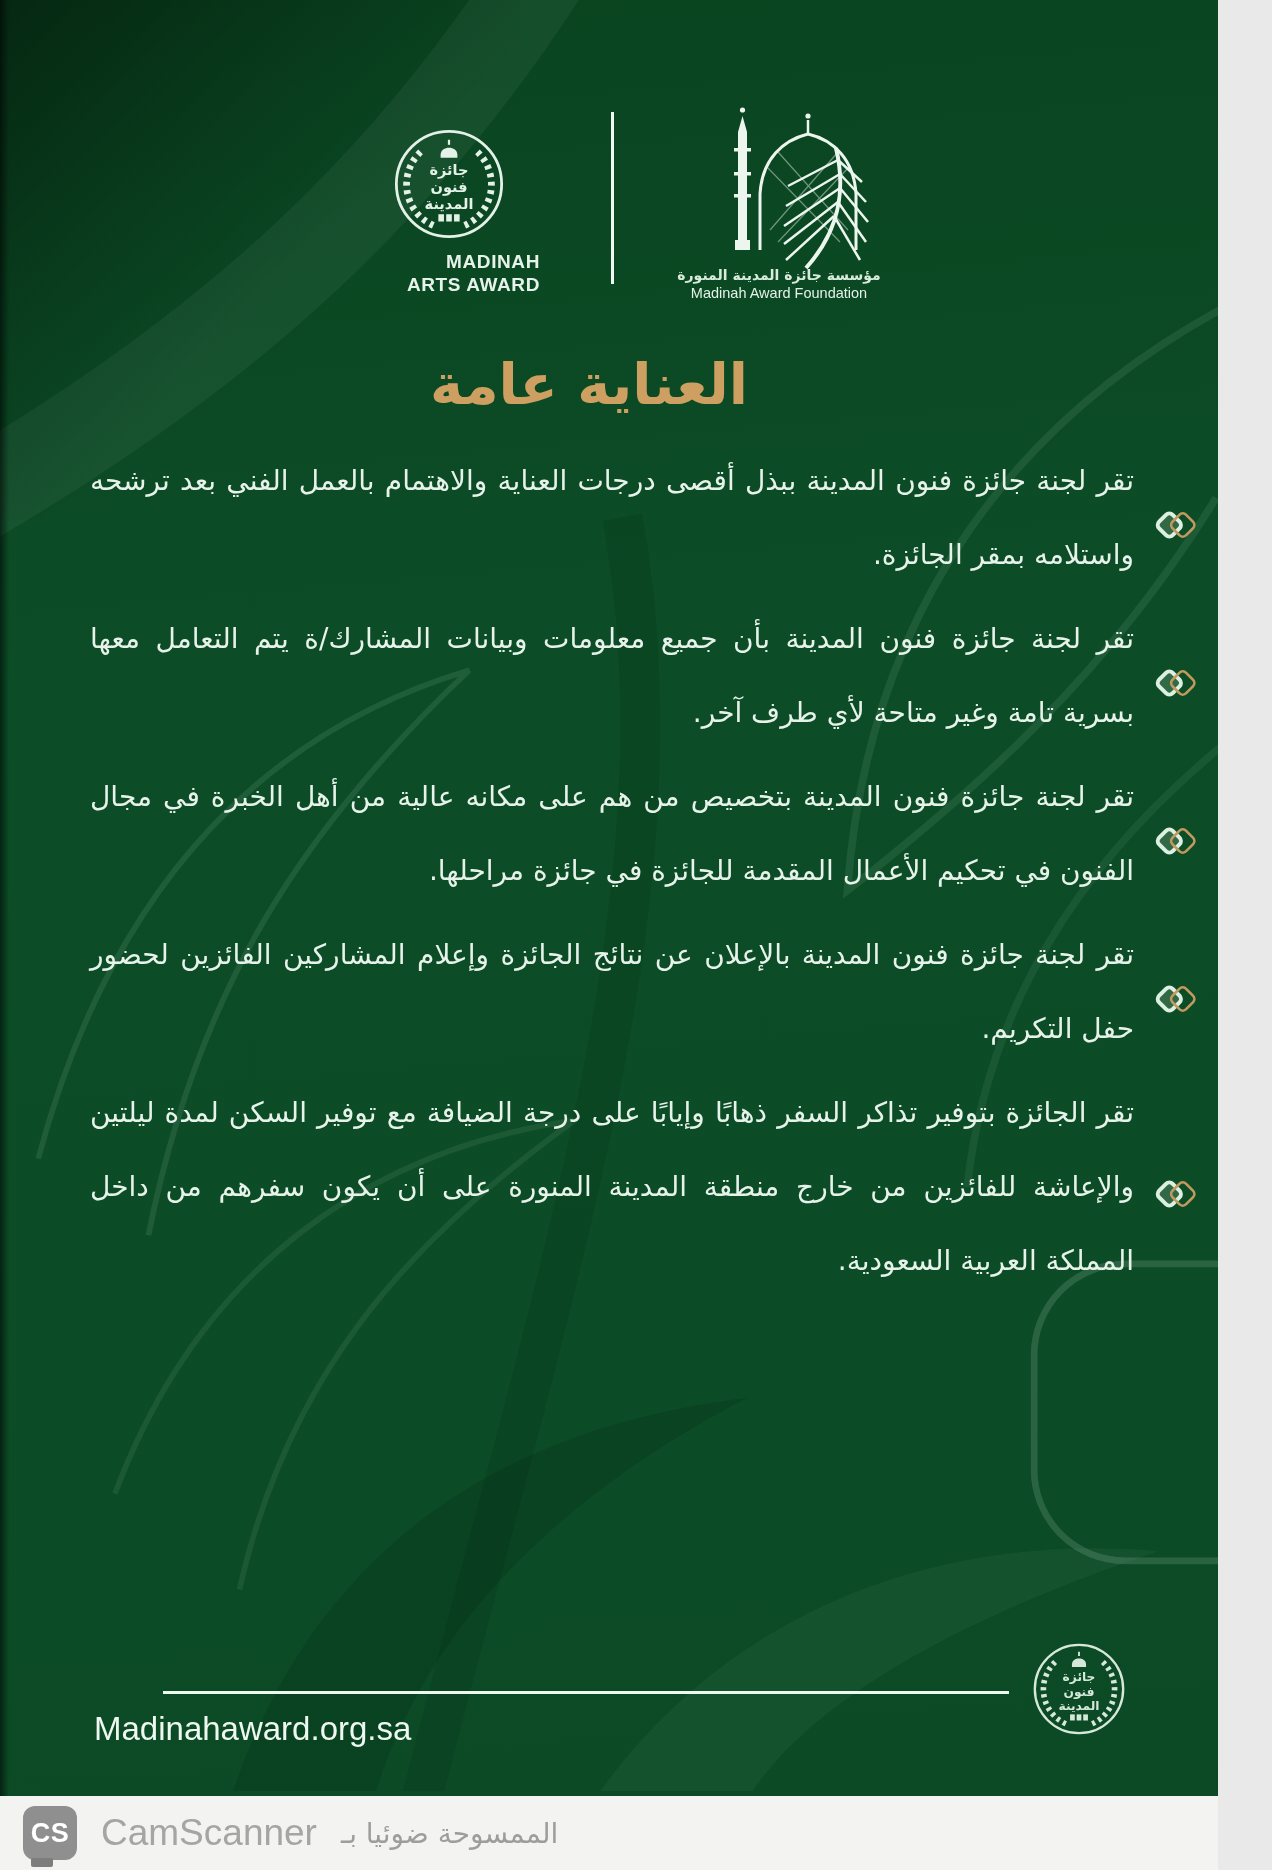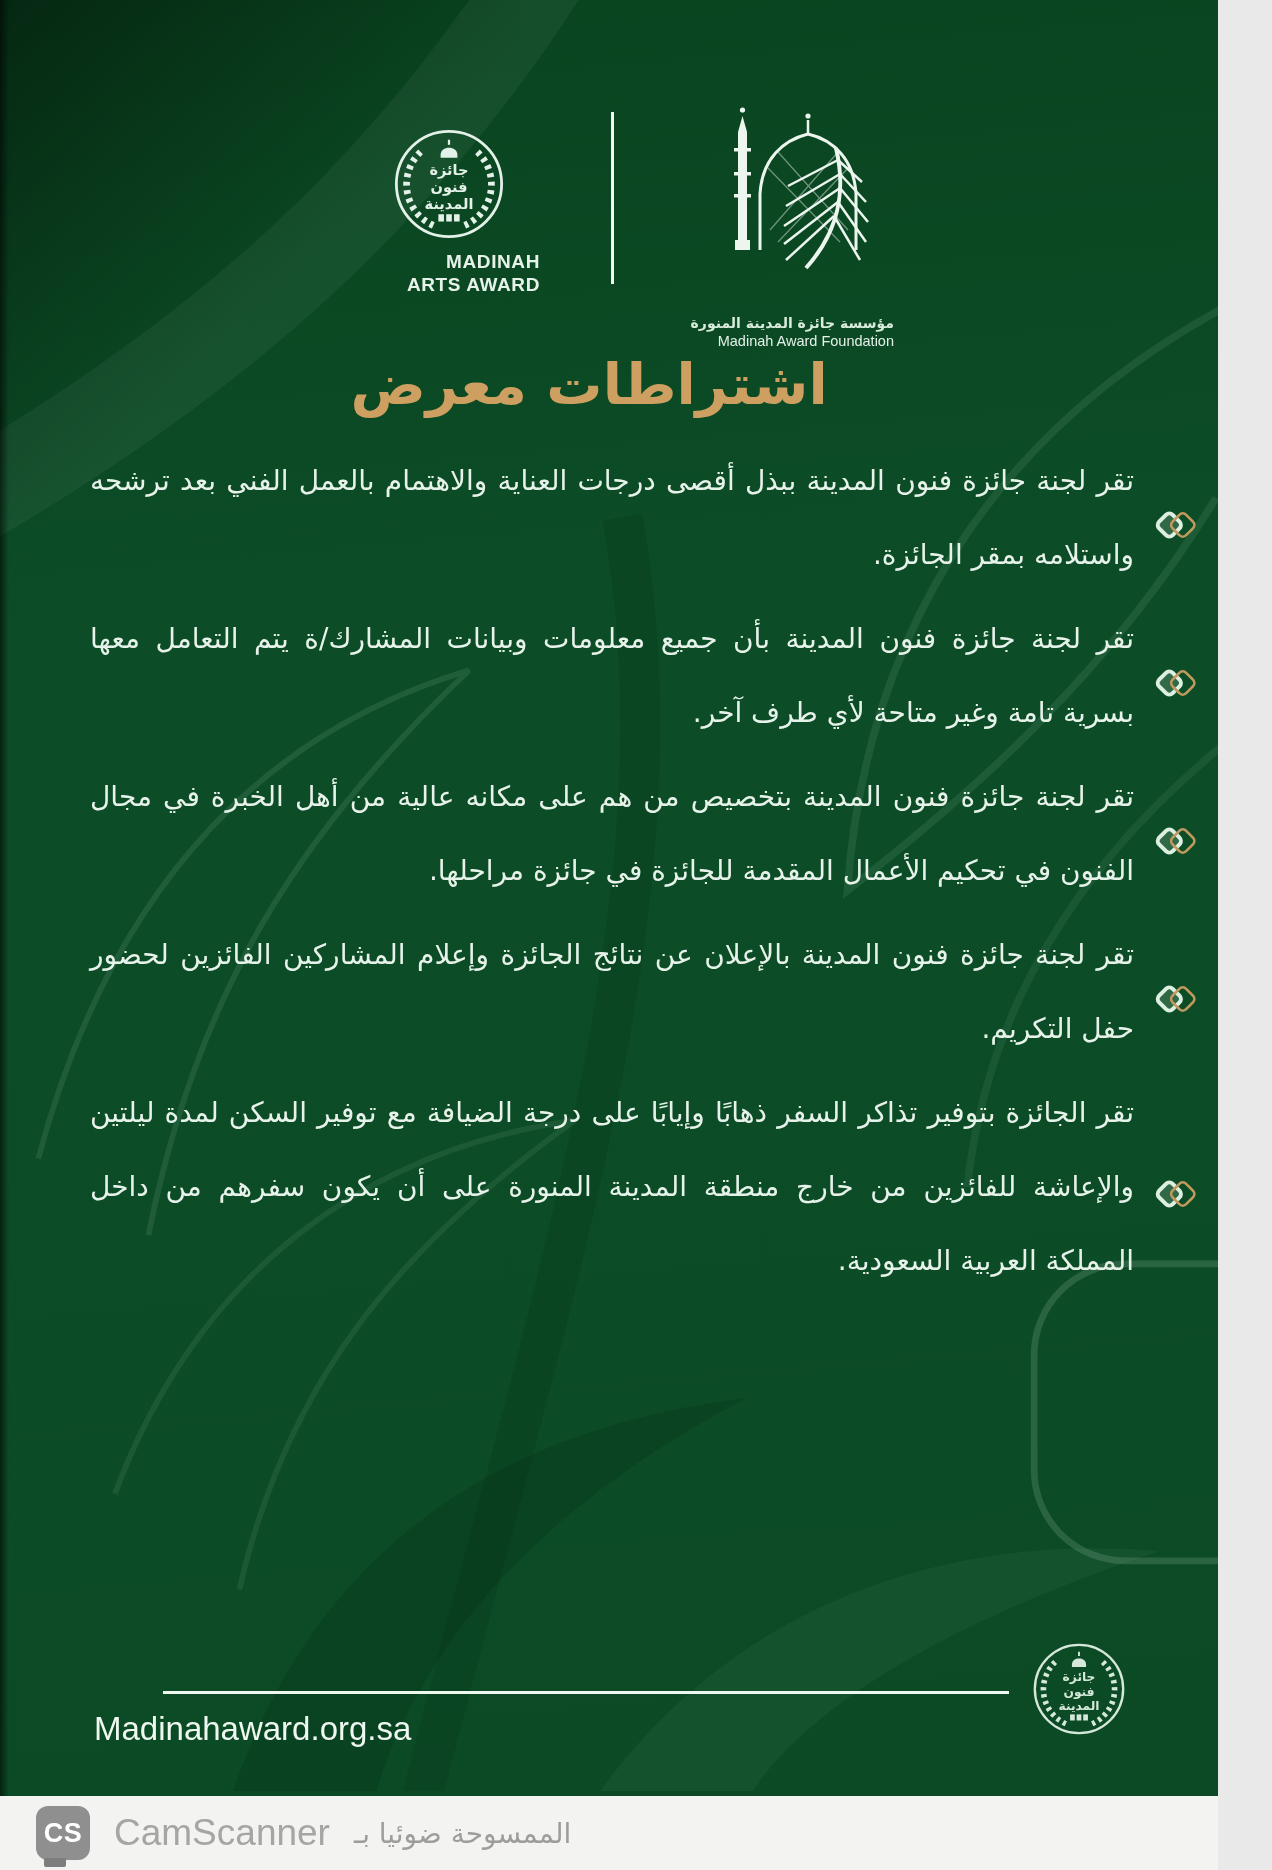--- a/index.html
+++ b/index.html
@@ -39,21 +39,21 @@
     position: absolute; left: 360px; top: 250px; width: 180px;
     text-align: right; color: #e7f3ea;
     font-family: "Liberation Sans", sans-serif; font-weight: bold;
     font-size: 19px; line-height: 23px; letter-spacing: 0.6px;
   }
   .divider { position: absolute; left: 611px; top: 112px; width: 3px; height: 172px; background: #f0f8f2; }
 
   .right-logo { position: absolute; left: 688px; top: 90px; width: 185px; height: 180px; color: #ecf6ee; }
   .right-logo svg { width: 100%; height: 100%; display: block; }
   .right-captions {
-    position: absolute; left: 664px; top: 266px; width: 230px; text-align: right; margin-top: 48px;
+    position: absolute; left: 664px; top: 266px; width: 230px; text-align: center;
   }
   .right-caption-ar { color: #d9ecdc; font-size: 14px; font-weight: bold; line-height: 18px; direction: rtl; }
   .right-caption-en { color: #e4f1e8; font-family: "Liberation Sans", sans-serif; font-size: 14.5px; line-height: 19px; }
 
   
   .page-title {
     position: absolute; left: 0; right: 40px; top: 352px;
     text-align: center; direction: rtl;
     color: #cd9f60; font-size: 56px; font-weight: bold;
   }
@@ -77,21 +77,21 @@
   .footer-site {
     position: absolute; left: 94px; top: 1710px;
     color: #eef8f1; font-family: "Liberation Sans", sans-serif; font-size: 33px;
   }
   .footer-badge { position: absolute; left: 1032px; top: 1642px; width: 94px; height: 94px; color: #d5e8da; }
 
   
   .scanner-bar {
     position: absolute; left: 0; top: 1796px; width: 1272px; height: 74px;
     background: #f3f3f1;
-    display: flex; align-items: center; gap: 24px; padding-left: 36px;
+    display: flex; align-items: center; gap: 24px; padding-left: 23px;
     direction: ltr;
   }
   .cs-icon {
     width: 54px; height: 54px; border-radius: 12px; background: #8f8f8f;
     display: flex; align-items: center; justify-content: center;
     position: relative;
   }
   .cs-icon span {
     color: #ffffff; font-family: "Liberation Sans", sans-serif;
     font-weight: bold; font-size: 27px; letter-spacing: 0.5px;
@@ -185,21 +185,21 @@
           <line x1="146" y1="126" x2="172" y2="170"></line>
         </g>
       </g>
     </svg>
   </div>
   <div class="right-captions">
     <div class="right-caption-ar">مؤسسة جائزة المدينة المنورة</div>
     <div class="right-caption-en">Madinah Award Foundation</div>
   </div>
 
-  <div class="page-title">اشتراطات معرض</div>
+  <div class="page-title">العناية عامة</div>
 
   <div class="conditions">
 
     <div class="bullet">
       <span class="bullet-icon">
         <svg viewBox="0 0 48 48">
           <rect x="6" y="14" width="20" height="20" rx="5" transform="rotate(45 16 24)" fill="rgba(220,239,224,0.18)" stroke="#dcefe0" stroke-width="4.2"></rect>
           <rect x="20" y="14" width="20" height="20" rx="5" transform="rotate(45 30 24)" fill="none" stroke="#c29a5f" stroke-width="2.8"></rect>
         </svg>
       </span>

